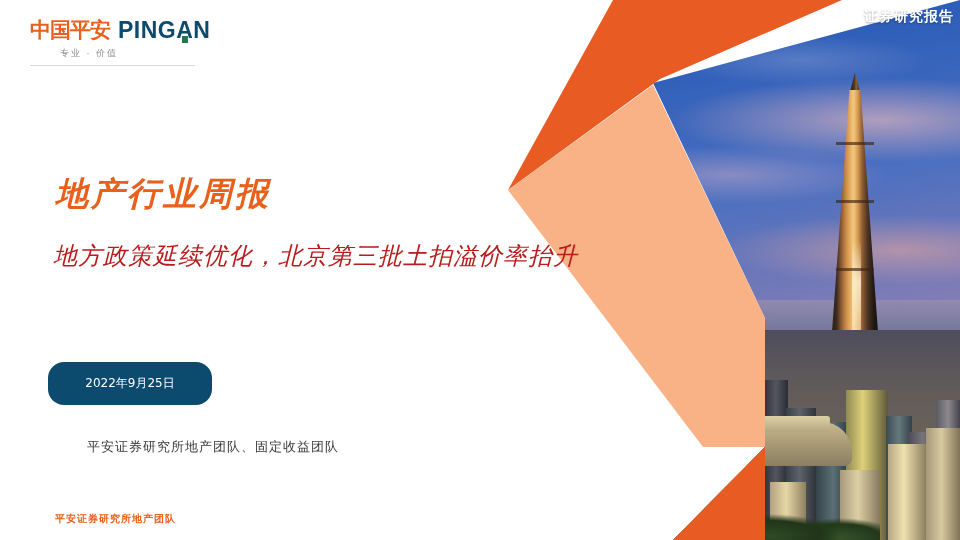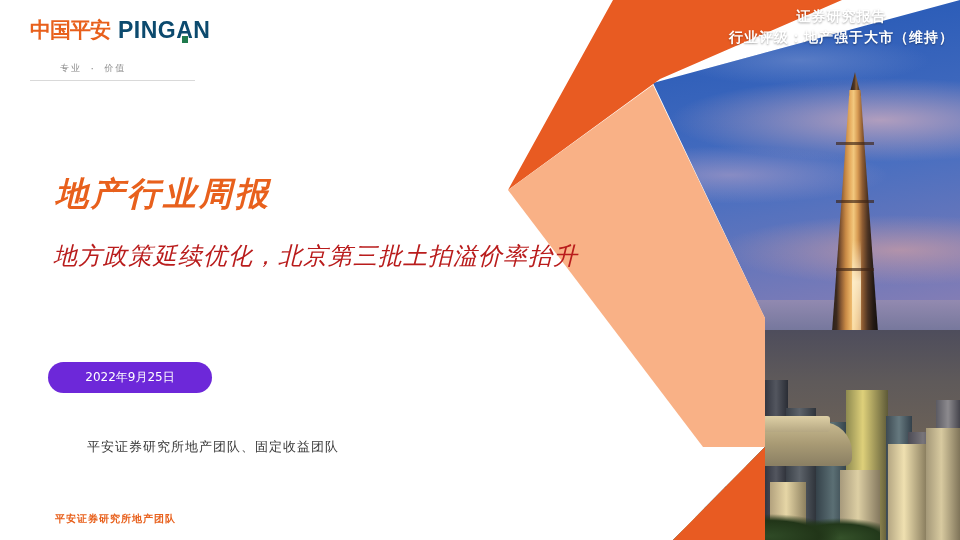--- a/index.html
+++ b/index.html
@@ -196,23 +196,23 @@
     position: relative;
   }
   .logo-en .dot {
     position: absolute;
     right: 22px;
     bottom: 1px;
     width: 6px; height: 7px;
     background: #1f7a4d;
   }
   .logo-tag {
-    margin-top: 18px;
+    margin-top: 3px;
     margin-left: 30px;
-    font-family: Liberation Mono, monospace;
+    font-family: Liberation Sans, sans-serif;
     font-size: 9px;
     color: #8a8a8a;
     letter-spacing: 2px;
   }
   .logo-rule {
     margin-top: 5px;
     width: 165px;
     height: 1px;
     background: #d9d9d9;
   }
@@ -243,22 +243,22 @@
     z-index: 11;
     white-space: nowrap;
   }
 
   
   .date-badge {
     position: absolute;
     left: 48px;
     top: 362px;
     min-width: 120px;
-    padding: 7px 22px;
-    background: #6d28d9;
+    padding: 13px 22px;
+    background: #0c4a6e;
     border-radius: 16px;
     color: #ffffff;
     font-family: "DejaVu Sans", "Liberation Sans", sans-serif;
     font-size: 12px;
     text-align: center;
     z-index: 11;
   }
 
   
   .team-line {
@@ -347,21 +347,20 @@
         <span>PINGAN</span>
         <span class="dot"></span>
       </span>
     </div>
     <div class="logo-tag">专业 · 价值</div>
     <div class="logo-rule"></div>
   </div>
 
   <div class="header-right">
     <div class="line1">证券研究报告</div>
-    <div class="line2">行业评级：地产强于大市（维持）</div>
   </div>
 
   <div class="main-title">地产行业周报</div>
   <div class="sub-title">地方政策延续优化，北京第三批土拍溢价率抬升</div>
 
   <div class="date-badge">2022年9月25日</div>
 
   <div class="team-line">平安证券研究所地产团队、固定收益团队</div>
 
   <div class="footer-note">平安证券研究所地产团队</div>

